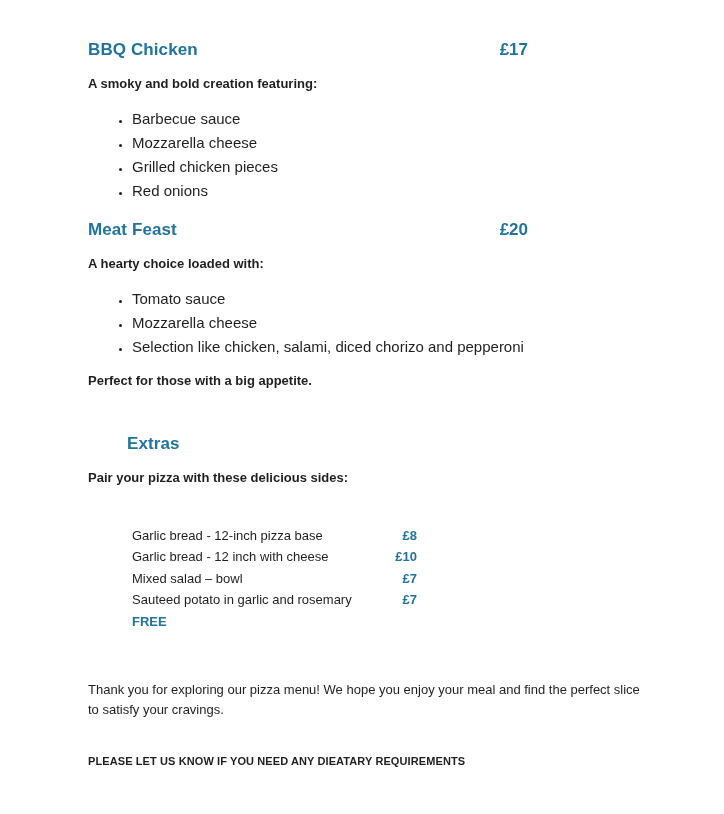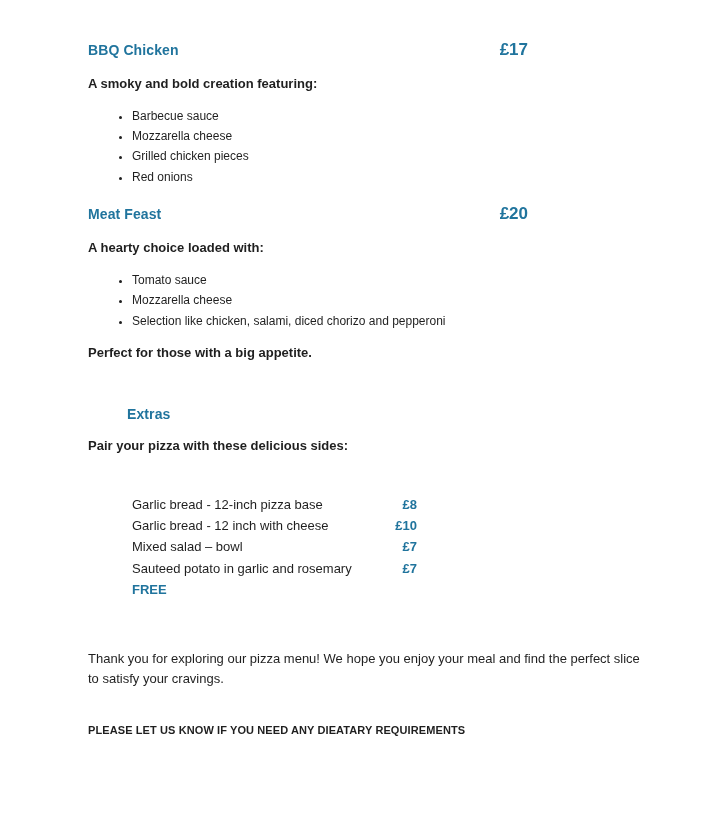--- a/index.html
+++ b/index.html
@@ -24,21 +24,21 @@
   .menu-block {
     width: 440px;
   }
   .heading-row {
     display: flex;
     justify-content: space-between;
     align-items: baseline;
     margin: 0 0 12px 0;
   }
   .section-title {
-    font-size: 14px;
+    font-size: 17px;
     font-weight: bold;
     color: #20749D;
     margin: 0;
     letter-spacing: 0.1px;
   }
   .section-price {
     font-size: 17px;
     font-weight: bold;
     color: #20749D;
   }
@@ -47,21 +47,21 @@
     line-height: 1.25;
     margin: 16px 0 12px 0;
     font-weight: bold;
   }
   ul.ingredients {
     list-style: disc;
     margin: 17px 0 13px 0;
     padding: 0 0 0 44px;
   }
   ul.ingredients li {
-    font-size: 12px;
+    font-size: 15px;
     line-height: 1.3;
     margin: 0 0 4.5px 0;
   }
   ul.ingredients li::marker {
     font-size: 11px;
     color: #1f1f1f;
   }
   .menu-section {
     margin-bottom: 19px;
   }

